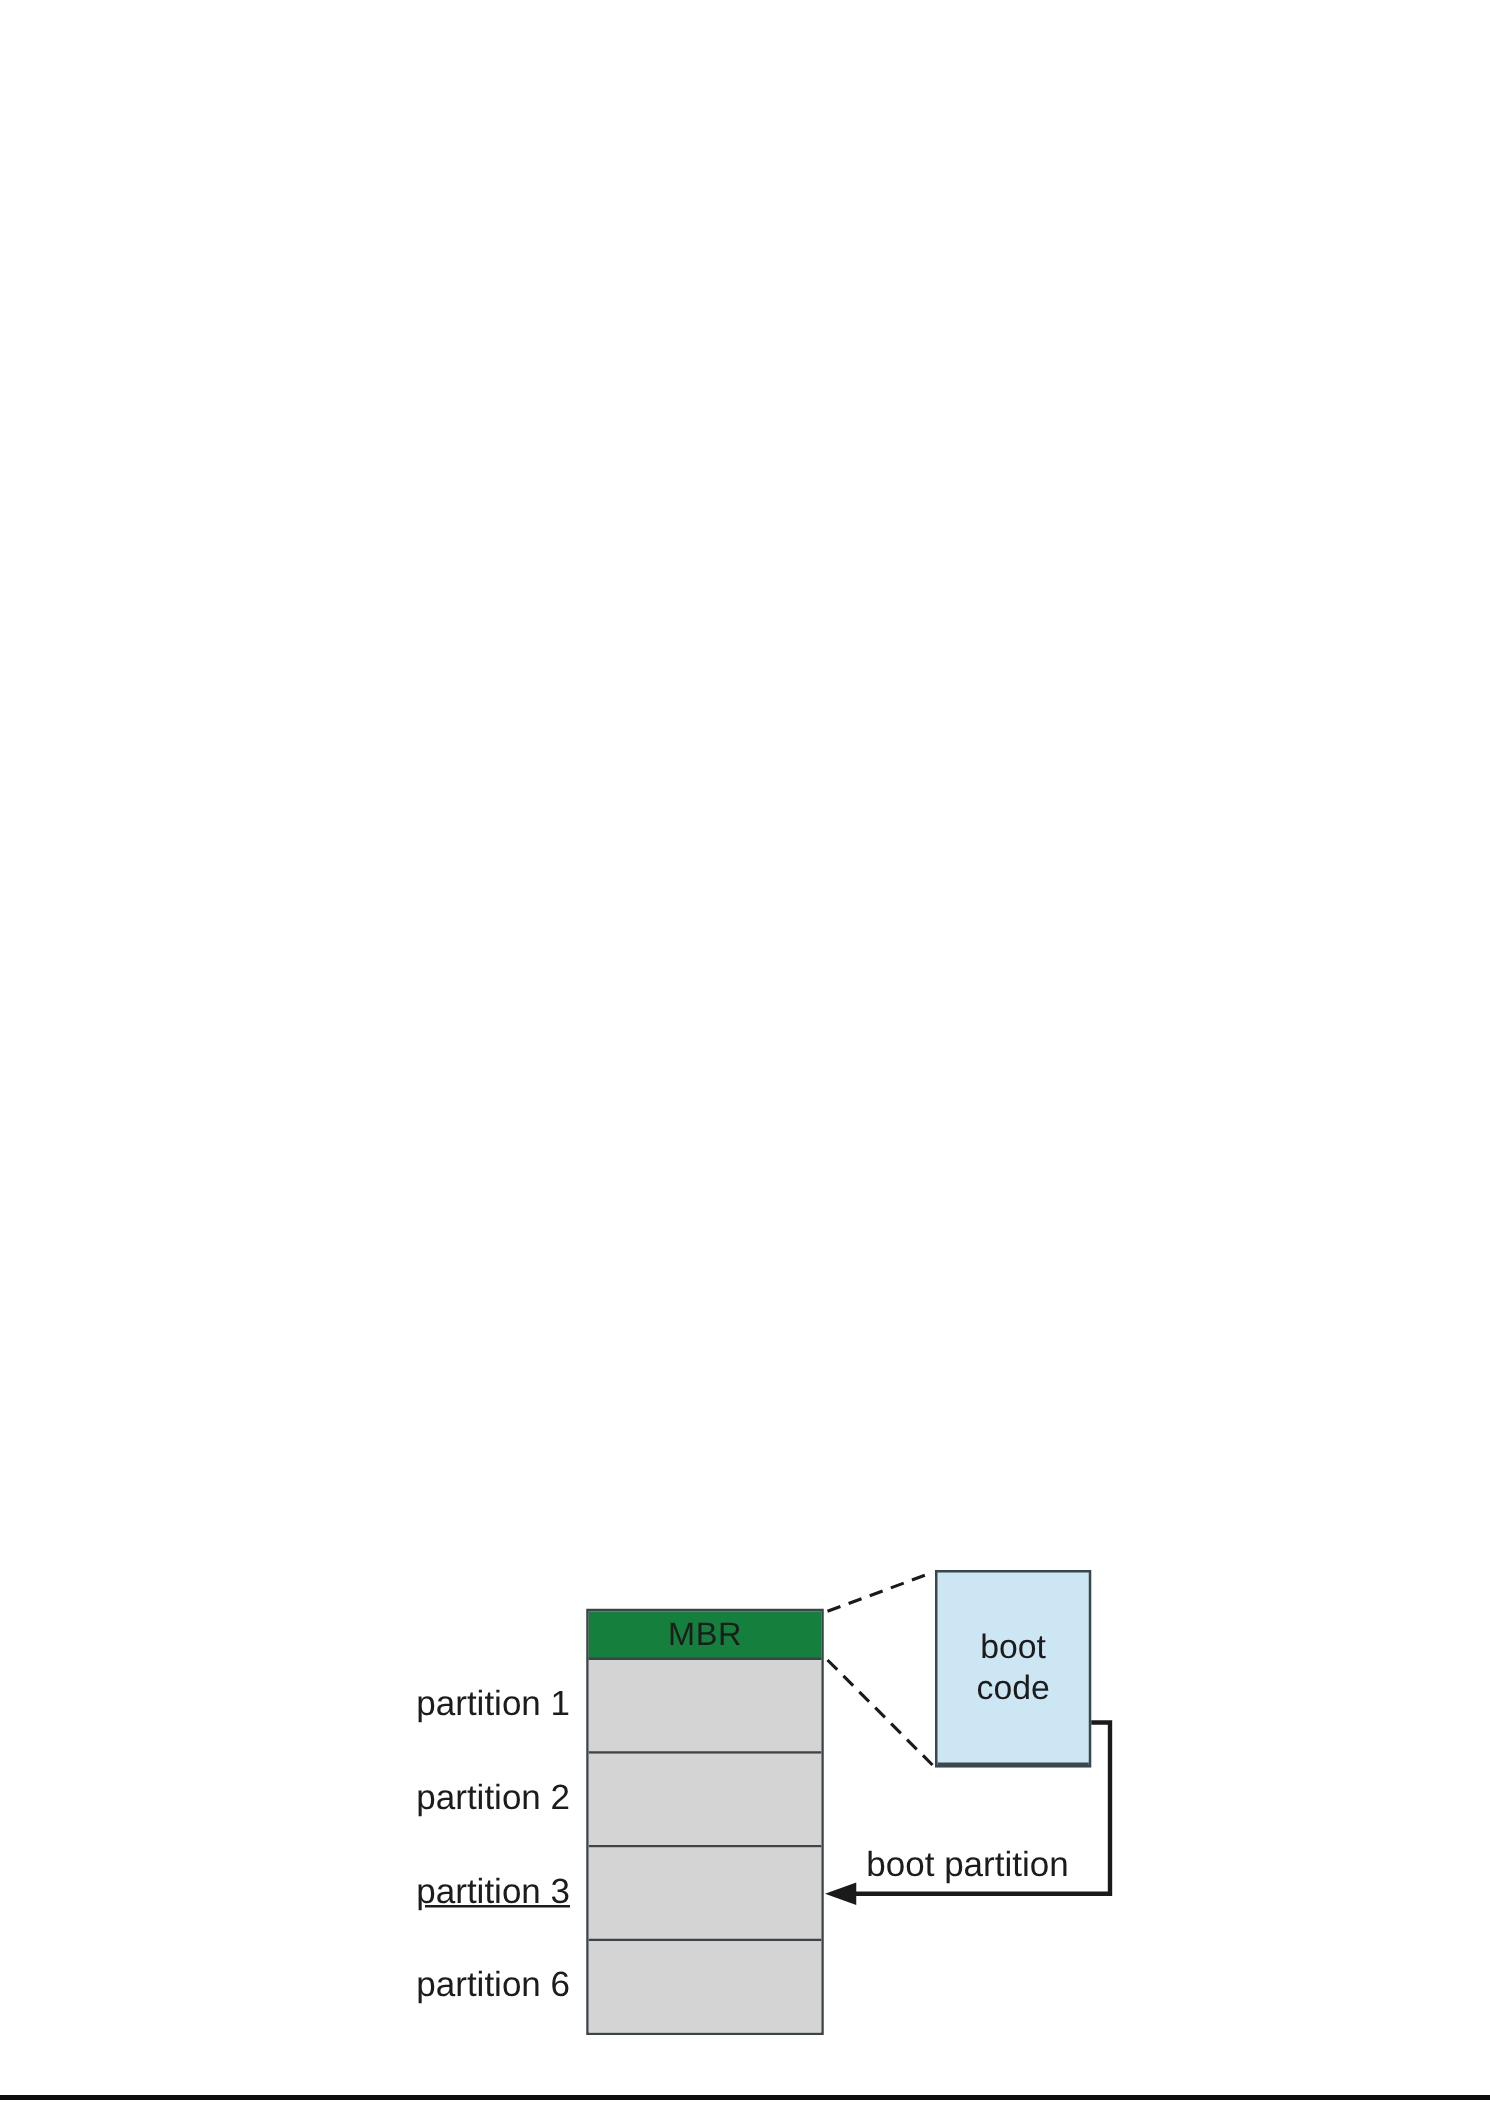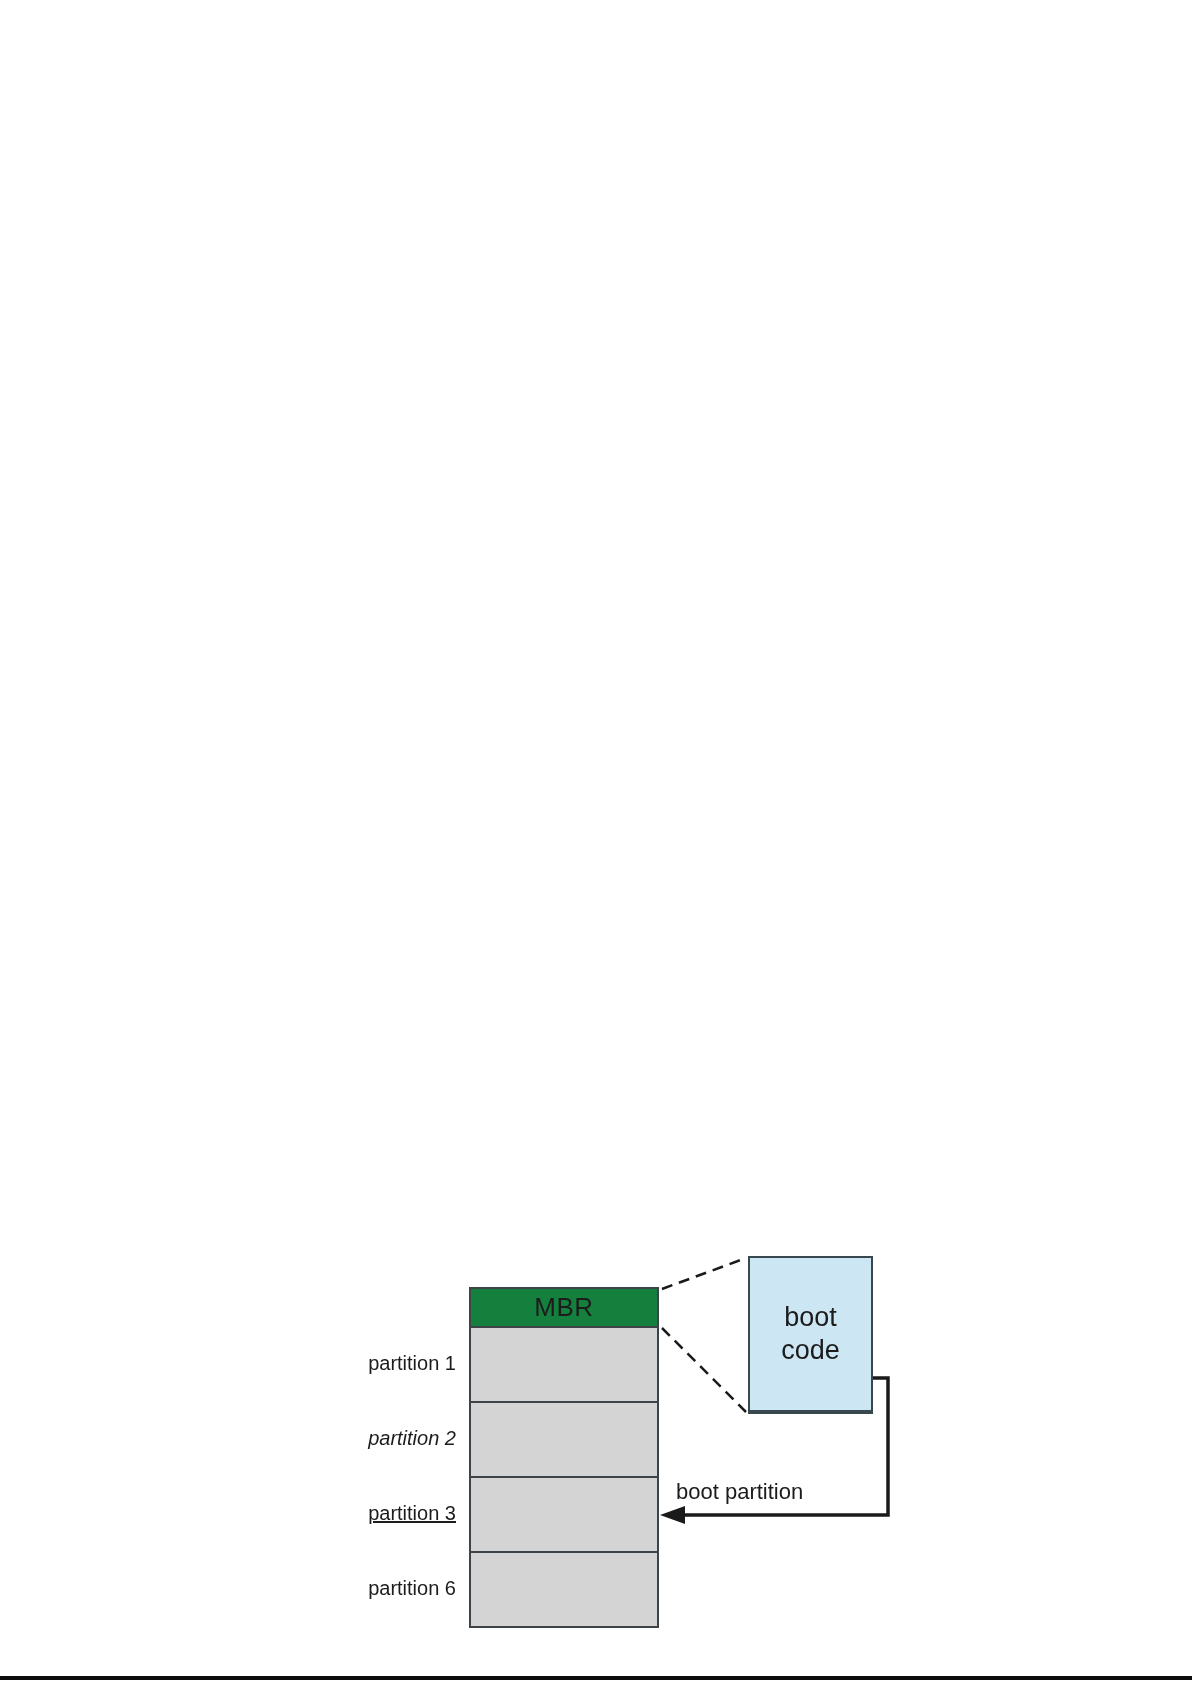--- a/index.html
+++ b/index.html
@@ -49,26 +49,26 @@
   }
   .partition-cell:last-child { border-bottom: none; }
 
   
   .part-label {
     position: absolute;
     left: 250px;
     width: 206px;
     height: 34px;
     text-align: right;
-    font-size: 20px;
+    font-size: 28px;
     line-height: 34px;
     white-space: nowrap;
   }
   .part-label.l1 { top: 1346px; }
-  .part-label.l2 { top: 1421px; font-style: italic; }
+  .part-label.l2 { top: 1421px; }
   .part-label.l3 { top: 1496px; text-decoration: underline; }
   .part-label.l4 { top: 1571px; }
 
   
   .mbr-detail {
     position: absolute;
     left: 748px; top: 1256px;
     width: 125px; height: 158px;
     border: 2px solid #39484f;
     box-sizing: border-box;
@@ -86,22 +86,22 @@
     line-height: 33px;
     text-align: center;
   }
   .detail-cell.top { border-bottom: 2px solid #39484f; }
 
   
   .arrow-label {
     position: absolute;
     left: 676px; top: 1476px;
     width: 196px;
-    text-align: left;
-    font-size: 22px;
+    text-align: center;
+    font-size: 28px;
     line-height: 32px;
     white-space: nowrap;
   }
 
   
   .bottom-rule {
     position: absolute;
     left: 0; top: 1676px;
     width: 1192px; height: 4px;
     background: #0d0d0d;

